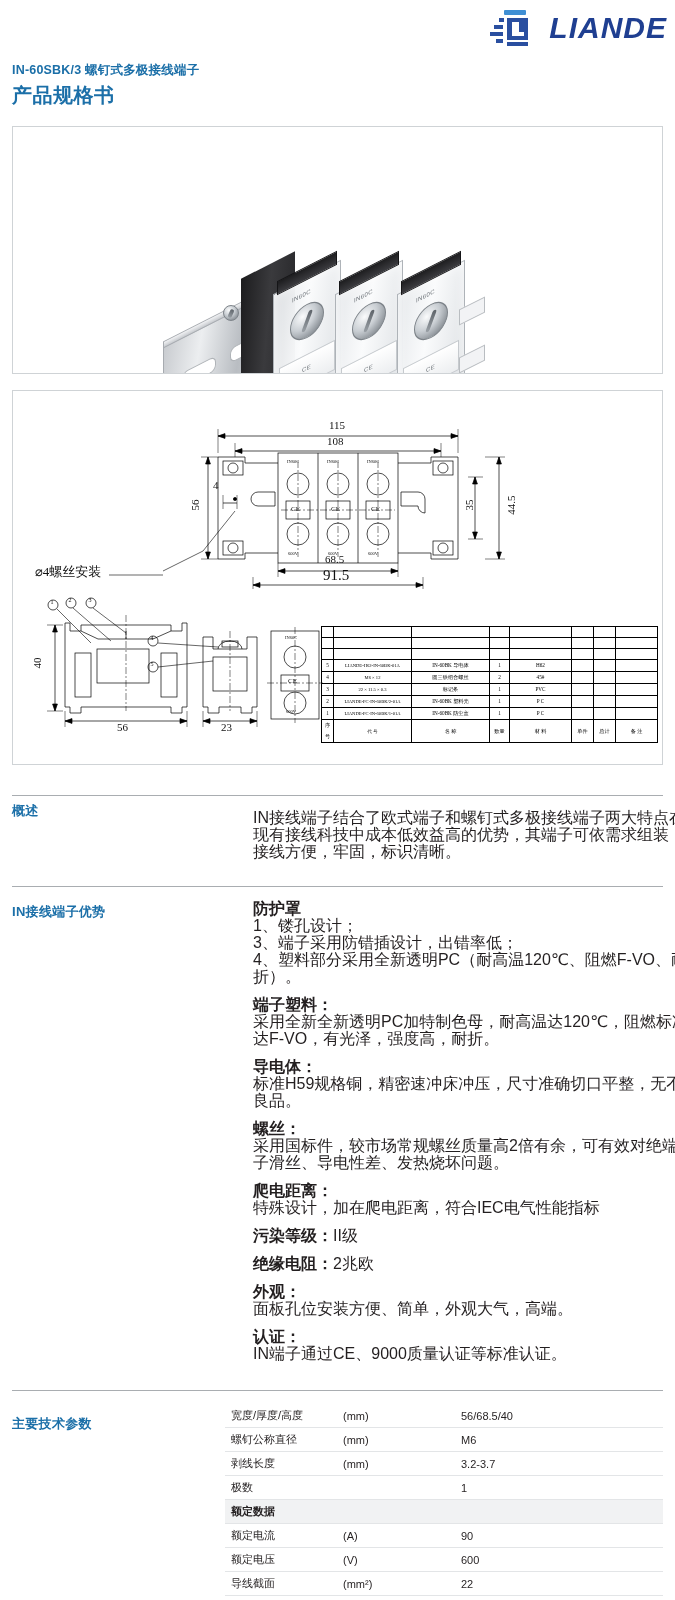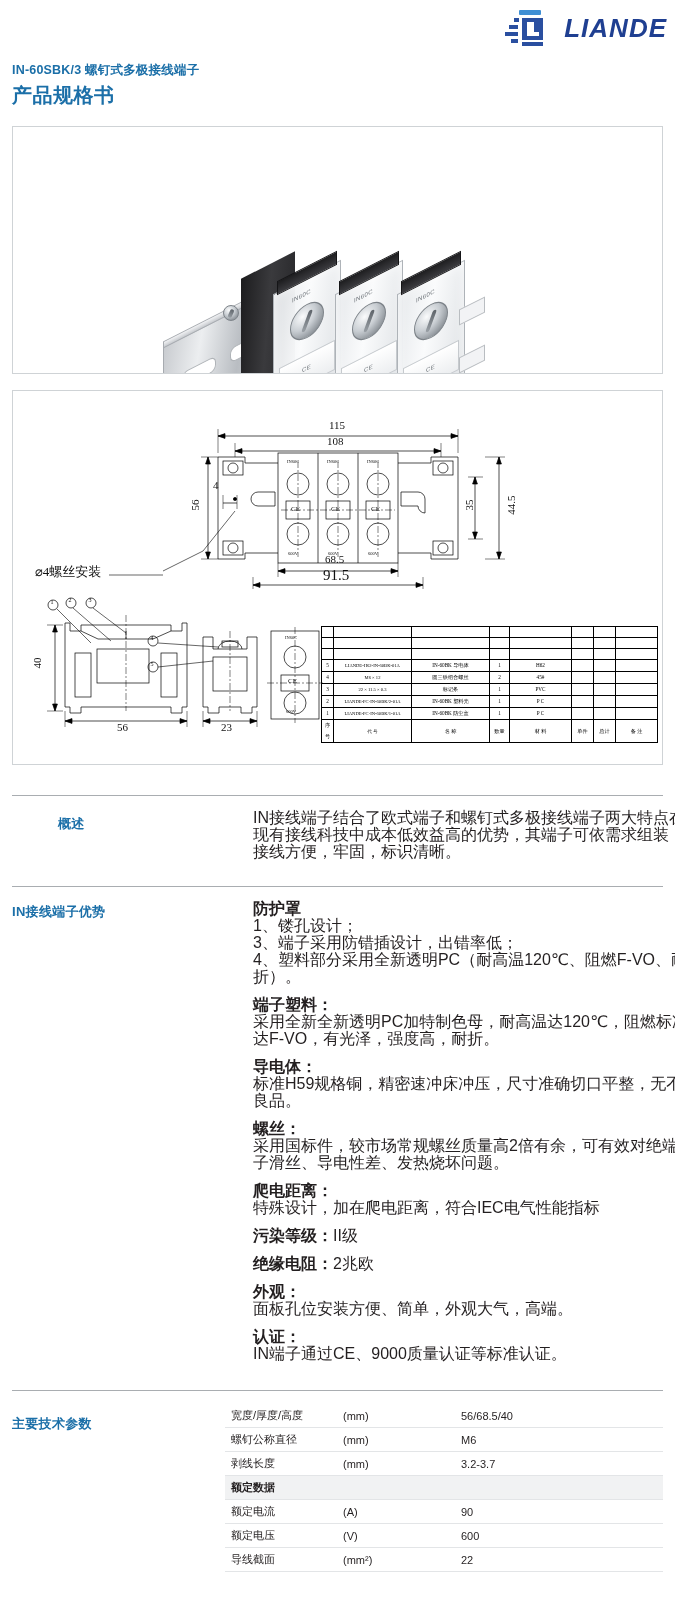--- a/index.html
+++ b/index.html
@@ -13,21 +13,21 @@
 
   
   .header { position: relative; height: 120px; }
   .logo {
     position: absolute; right: 8px; top: 8px;
     display: flex; align-items: center; gap: 7px;
   }
   .logo-mark { position: relative; width: 56px; height: 40px; }
   .logo-mark svg { display: block; }
   .logo-word {
-    font-size: 26px; font-weight: bold; letter-spacing: 1px;
+    font-size: 30px; font-weight: bold; letter-spacing: 1px;
     color: #1f3f91; font-style: italic;
     font-family: "Liberation Sans", sans-serif;
   }
   .title-sub {
     position: absolute; left: 12px; top: 62px;
     font-size: 12.5px; font-weight: bold; color: #1b6fa8;
     letter-spacing: .2px;
   }
   .title-main {
     position: absolute; left: 12px; top: 82px;
@@ -514,21 +514,21 @@
           <td class="c-t">总计</td>
           <td class="c-rem">备 注</td>
         </tr>
       </tbody>
     </table>
   </div>
 </div>
 
 <div class="section" style="top:795px;">
   <div class="rule"></div>
-  <div class="sec-title" style="top:20px;margin-left:46px;">概述</div>
+  <div class="sec-title" style="top:7px;">概述</div>
   <div class="sec-body" style="top:14px;">IN接线端子结合了欧式端子和螺钉式多极接线端子两大特点在现有接线科技中成本低效益高的优势，其端子可依需求组装，接线方便，牢固，标识清晰。</div>
 </div>
 
 <div class="section" style="top:886px;">
   <div class="rule"></div>
   <div class="sec-title" style="top:17px;">IN接线端子优势</div>
 
   <div class="sec-body" style="top:14px;">
 
     <p><b>防护罩</b></p>
@@ -582,20 +582,25 @@
       <tr>
         <td class="c1">螺钉公称直径</td>
         <td class="c2">(mm)</td>
         <td class="c3">M6</td>
       </tr>
       <tr>
         <td class="c1">剥线长度</td>
         <td class="c2">(mm)</td>
         <td class="c3">3.2-3.7</td>
       </tr>
+      <tr>
+        <td class="c1">极数</td>
+        <td class="c2"></td>
+        <td class="c3">1</td>
+      </tr>
 
       <tr class="group">
         <td class="c1" colspan="3">额定数据</td>
       </tr>
       <tr>
         <td class="c1">额定电流</td>
         <td class="c2">(A)</td>
         <td class="c3">90</td>
       </tr>
       <tr>

